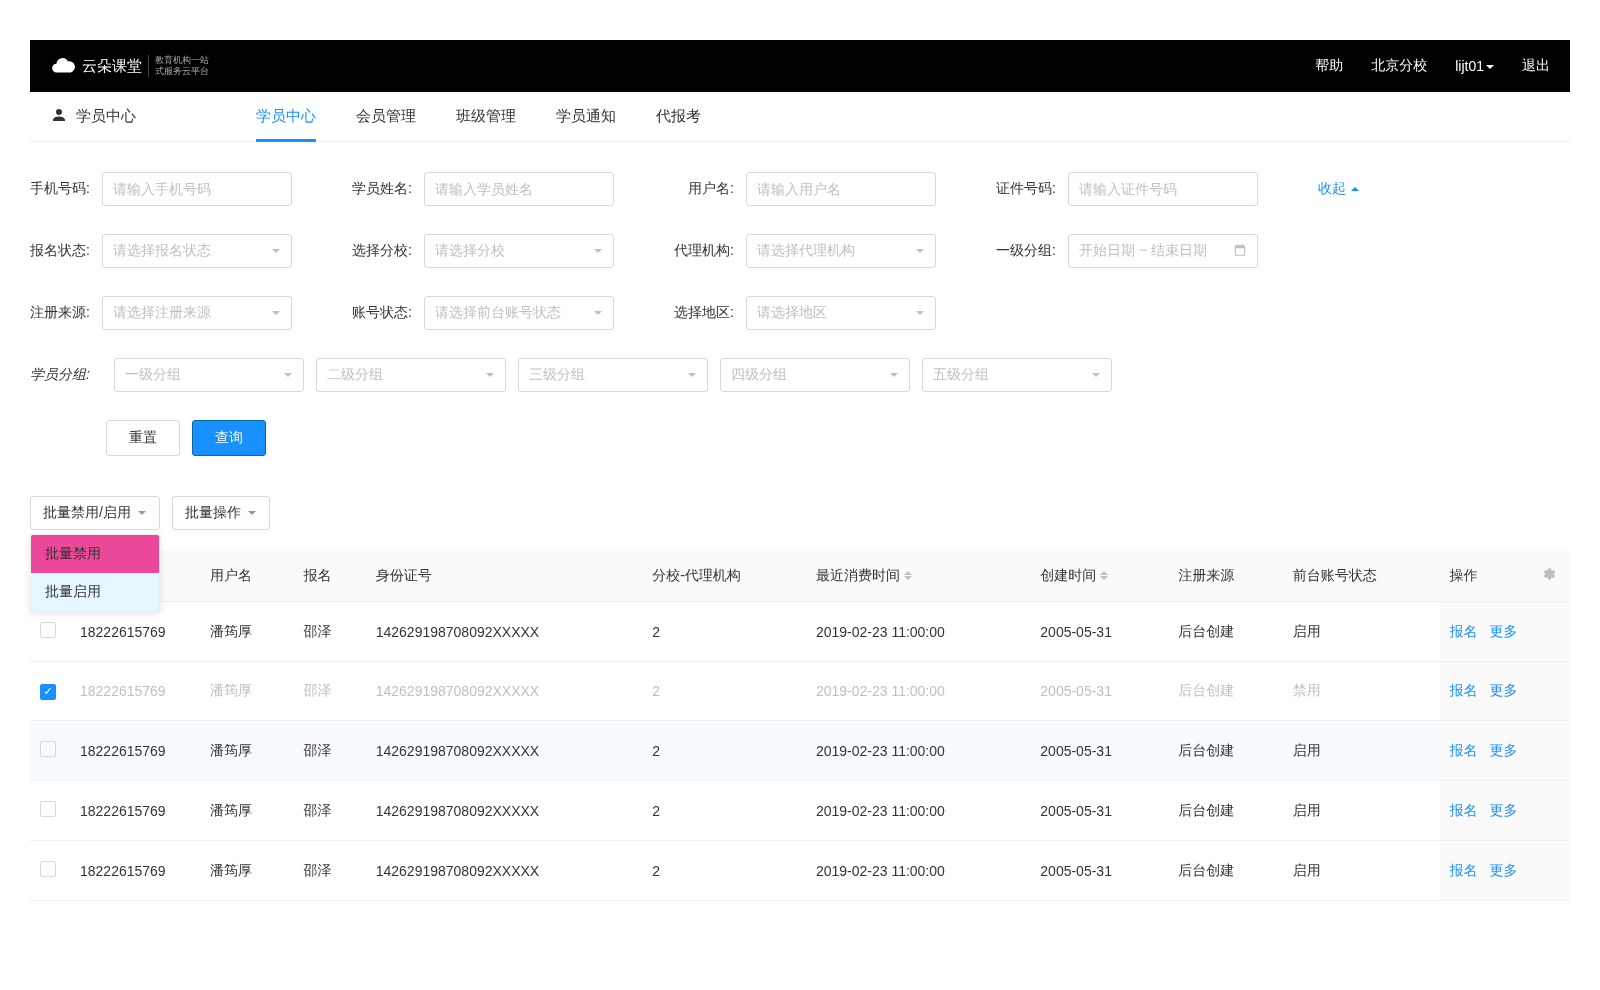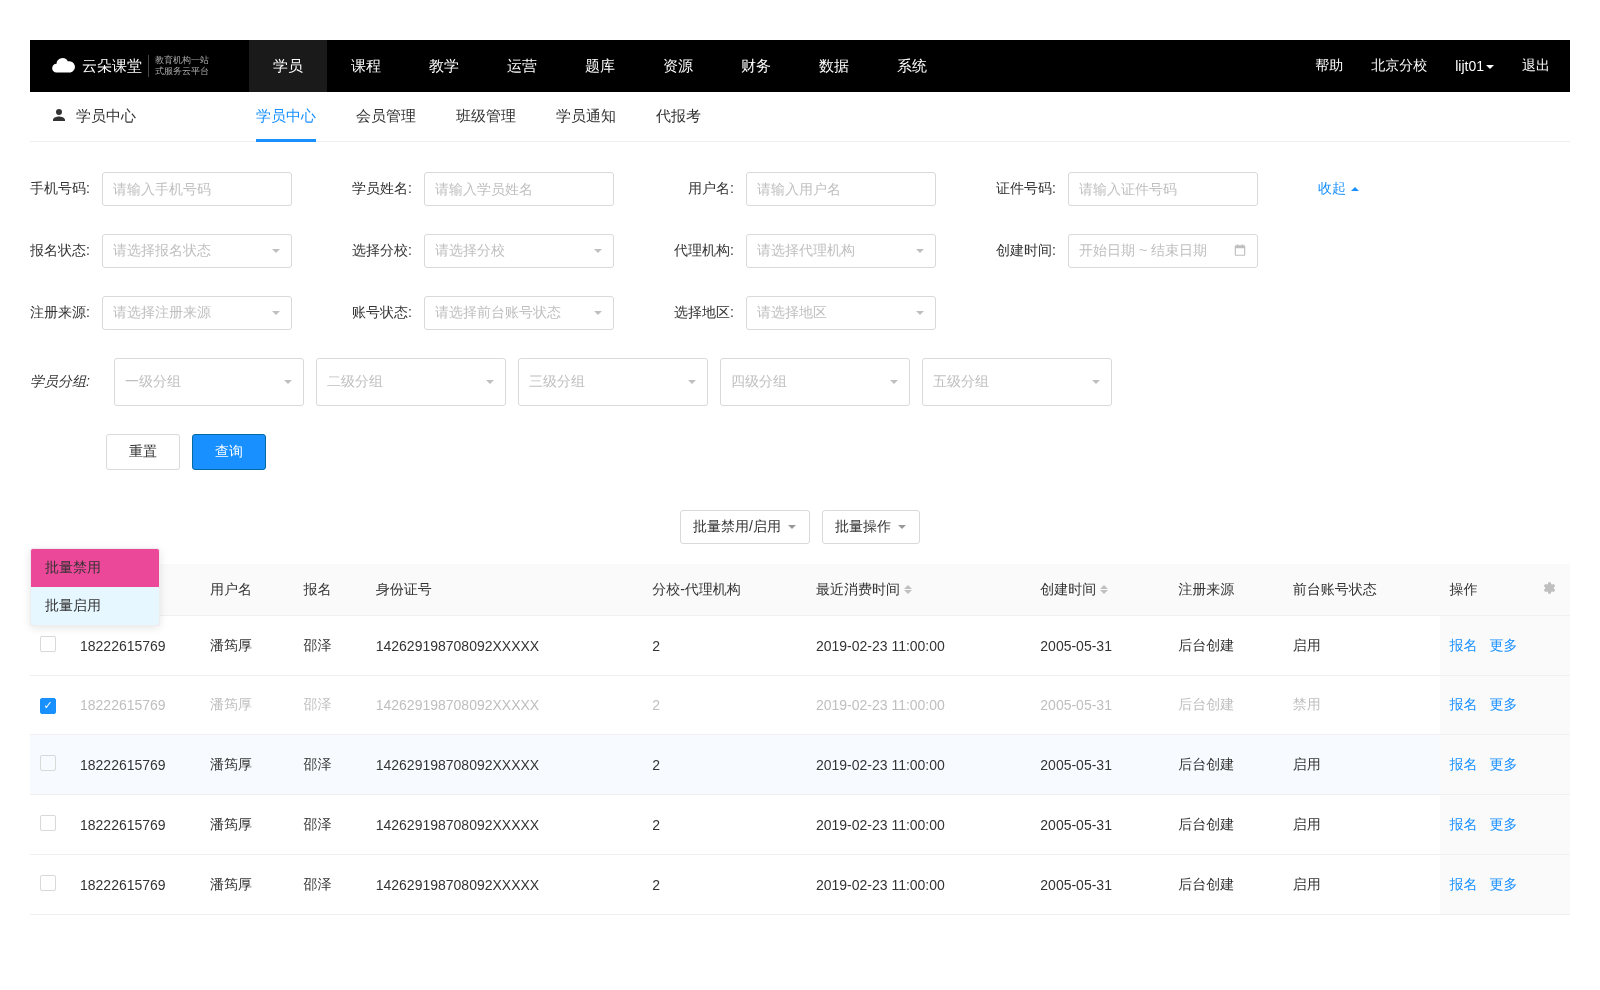--- a/index.html
+++ b/index.html
@@ -34,29 +34,29 @@
     .input { width: 190px; }
     .select { width: 190px; display: flex; align-items: center; justify-content: space-between; cursor: pointer; position: relative; }
     .select .arrow { width: 10px; height: 10px; display: flex; align-items: center; justify-content: center; }
     .select .arrow svg { fill: #bfbfbf; }
     .date-range { width: 190px; height: 34px; border: 1px solid #d9d9d9; border-radius: 3px; padding: 0 10px; font-size: 14px; display: flex; align-items: center; justify-content: space-between; cursor: pointer; }
     .date-range-text { color: #bfbfbf; }
     .collapse-link { color: #1890ff; cursor: pointer; display: flex; align-items: center; gap: 4px; font-size: 14px; }
     
     .group-row { display: flex; gap: 12px; margin-bottom: 28px; align-items: center; padding-left: 0; }
     .group-label { width: 60px; text-align: right; flex-shrink: 0; font-size: 14px; margin-right: 12px; font-style: italic; }
-    .group-select { width: 190px; height: 48px; border: 1px solid #d9d9d9; border-radius: 3px; padding: 0 10px; font-size: 14px; display: flex; align-items: center; justify-content: space-between; cursor: pointer; }
+    .group-select { width: 190px; height: 34px; border: 1px solid #d9d9d9; border-radius: 3px; padding: 0 10px; font-size: 14px; display: flex; align-items: center; justify-content: space-between; cursor: pointer; }
     
     .action-row { display: flex; gap: 12px; padding-left: 76px; margin-bottom: 40px; }
     .btn { height: 36px; padding: 0 22px; border-radius: 3px; font-size: 14px; cursor: pointer; display: flex; align-items: center; justify-content: center; }
     .btn-default { background: #fff; border: 1px solid #d9d9d9; color: #333; }
     .btn-primary { background: #1890ff; border: 1px solid #0369a1; color: #fff; }
     .btn-outline-primary { background: #fff; border: 1px solid #1890ff; color: #1890ff; }
     
-    .toolbar { display: flex; align-items: center; justify-content: center; margin-bottom: 20px; position: relative; }
+    .toolbar { display: flex; align-items: center; justify-content: flex-start; margin-bottom: 20px; position: relative; }
     .toolbar-left { display: flex; gap: 12px; }
     .dropdown-btn { height: 34px; padding: 0 12px; border: 1px solid #d9d9d9; border-radius: 3px; background: #fff; font-size: 14px; cursor: pointer; display: flex; align-items: center; gap: 6px; }
     .dropdown-btn .arrow svg { fill: #999; }
     .toolbar-right { display: flex; gap: 12px; }
     
     .dropdown-menu { position: absolute; top: 38px; left: 0; width: 130px; background: #ec4899; border: 1px solid #eee; border-radius: 3px; box-shadow: 0 2px 8px rgba(0,0,0,0.1); z-index: 10; }
     .dropdown-item { padding: 10px 14px; cursor: pointer; font-size: 14px; }
     .dropdown-item.hover { background: #e6f7ff; }
     
     .table { width: 100%; border-collapse: collapse; }
@@ -85,31 +85,20 @@
       <span class="logo-icon">
         <svg viewBox="0 0 24 24" width="26" height="26">
             <path fill="#fff" d="M19 18H6a4 4 0 0 1 0-8 5.5 5.5 0 0 1 10.4-2.3A4.5 4.5 0 0 1 19 18z"></path>
           </svg>
       </span>
       <span class="logo-text">云朵课堂</span>
       <span class="logo-sub">
         <span>教育机构一站</span><br><span>式服务云平台</span>
       </span>
     </div>
-    <div class="topnav-items">
-      <div class="topnav-item active">学员</div>
-      <div class="topnav-item">课程</div>
-      <div class="topnav-item">教学</div>
-      <div class="topnav-item">运营</div>
-      <div class="topnav-item">题库</div>
-      <div class="topnav-item">资源</div>
-      <div class="topnav-item">财务</div>
-      <div class="topnav-item">数据</div>
-      <div class="topnav-item">系统</div>
-    </div>
     <div class="topnav-right">
       <span>帮助</span>
       <span>北京分校</span>
       <span><span>lijt01</span><span class="caret-down"></span></span>
       <span>退出</span>
     </div>
   </div>
 
   <div class="subnav">
     <div class="subnav-title">
@@ -183,21 +172,21 @@
         <div class="select">
           <span class="select-placeholder">请选择代理机构</span>
           <span class="arrow">
               <svg width="10" height="10" viewBox="0 0 10 10">
                 <path d="M1 3h8L5 7z"></path>
               </svg>
             </span>
         </div>
       </div>
       <div class="filter-group">
-        <span class="filter-label">创建时间:</span>
+        <span class="filter-label">一级分组:</span>
         <div class="date-range">
           <span class="date-range-text">开始日期  ~  结束日期</span>
           <span><svg width="14" height="14" viewBox="0 0 24 24">
                 <path fill="#bfbfbf" d="M19 4h-2V2h-2v2H9V2H7v2H5a2 2 0 0 0-2 2v14a2 2 0 0 0 2 2h14a2 2 0 0 0 2-2V6a2 2 0 0 0-2-2zm0 16H5V9h14z"></path>
               </svg></span>
         </div>
       </div>
       <span style="width:46px"></span>
     </div>
 

